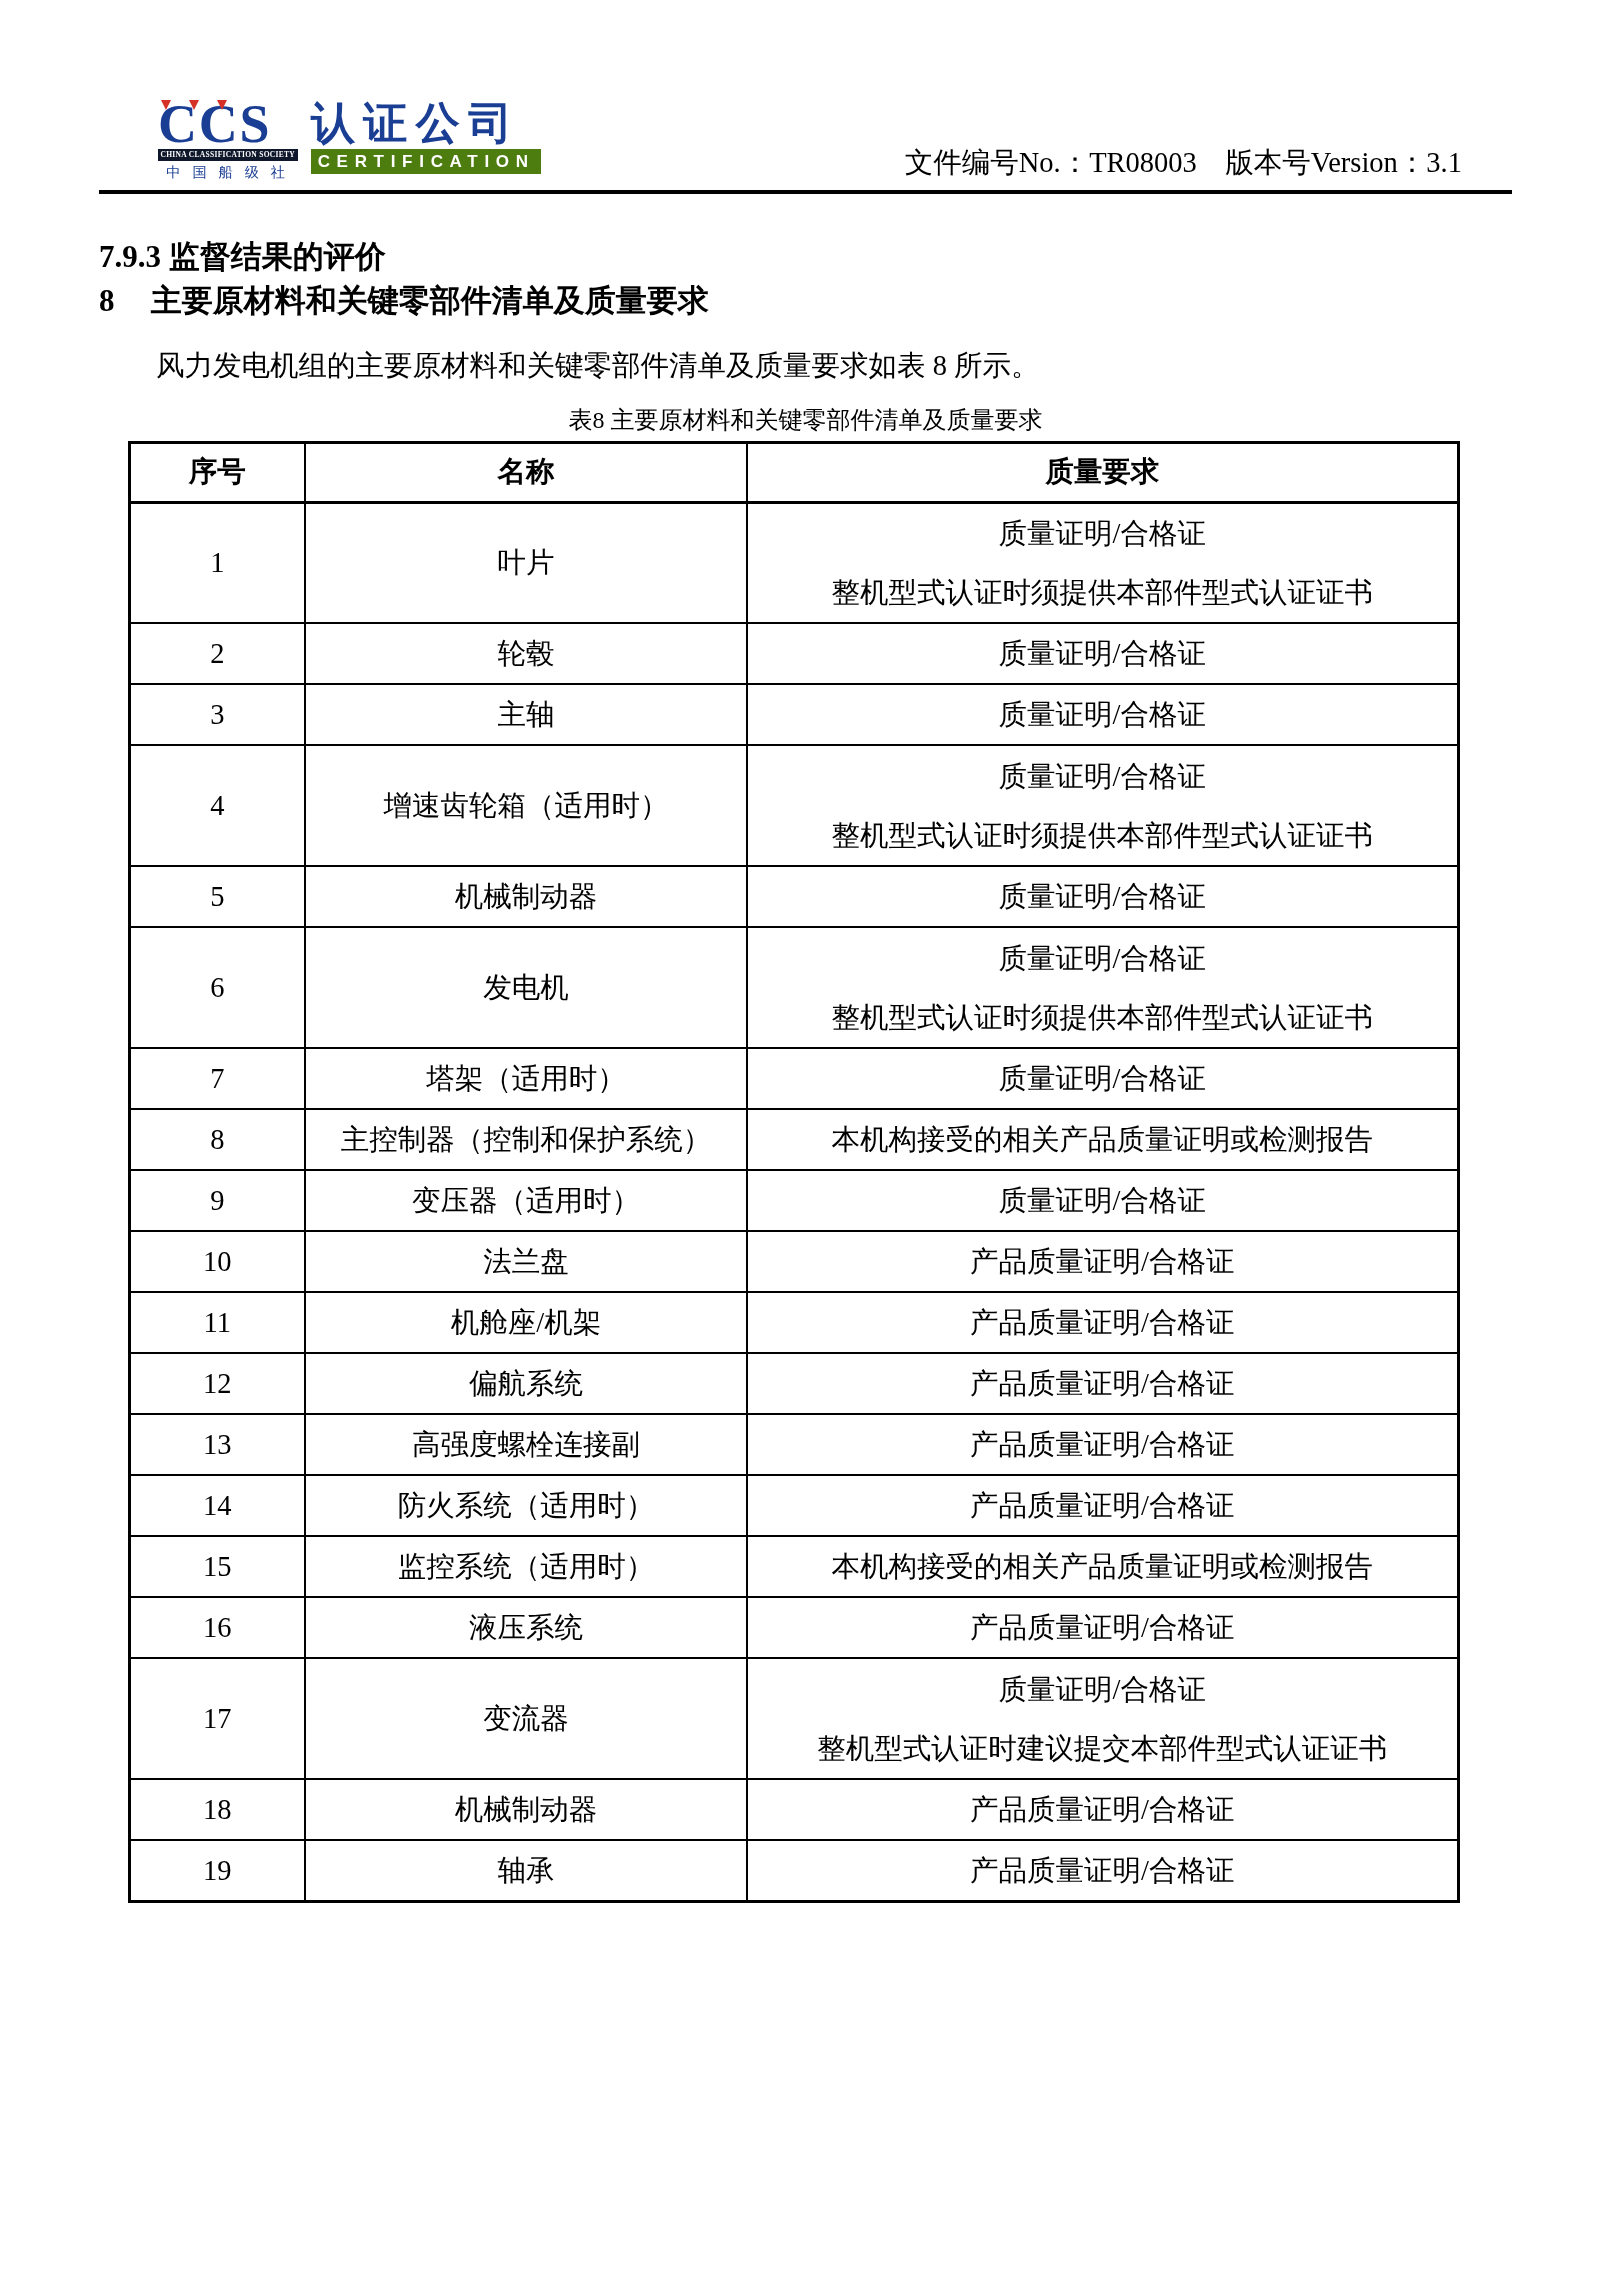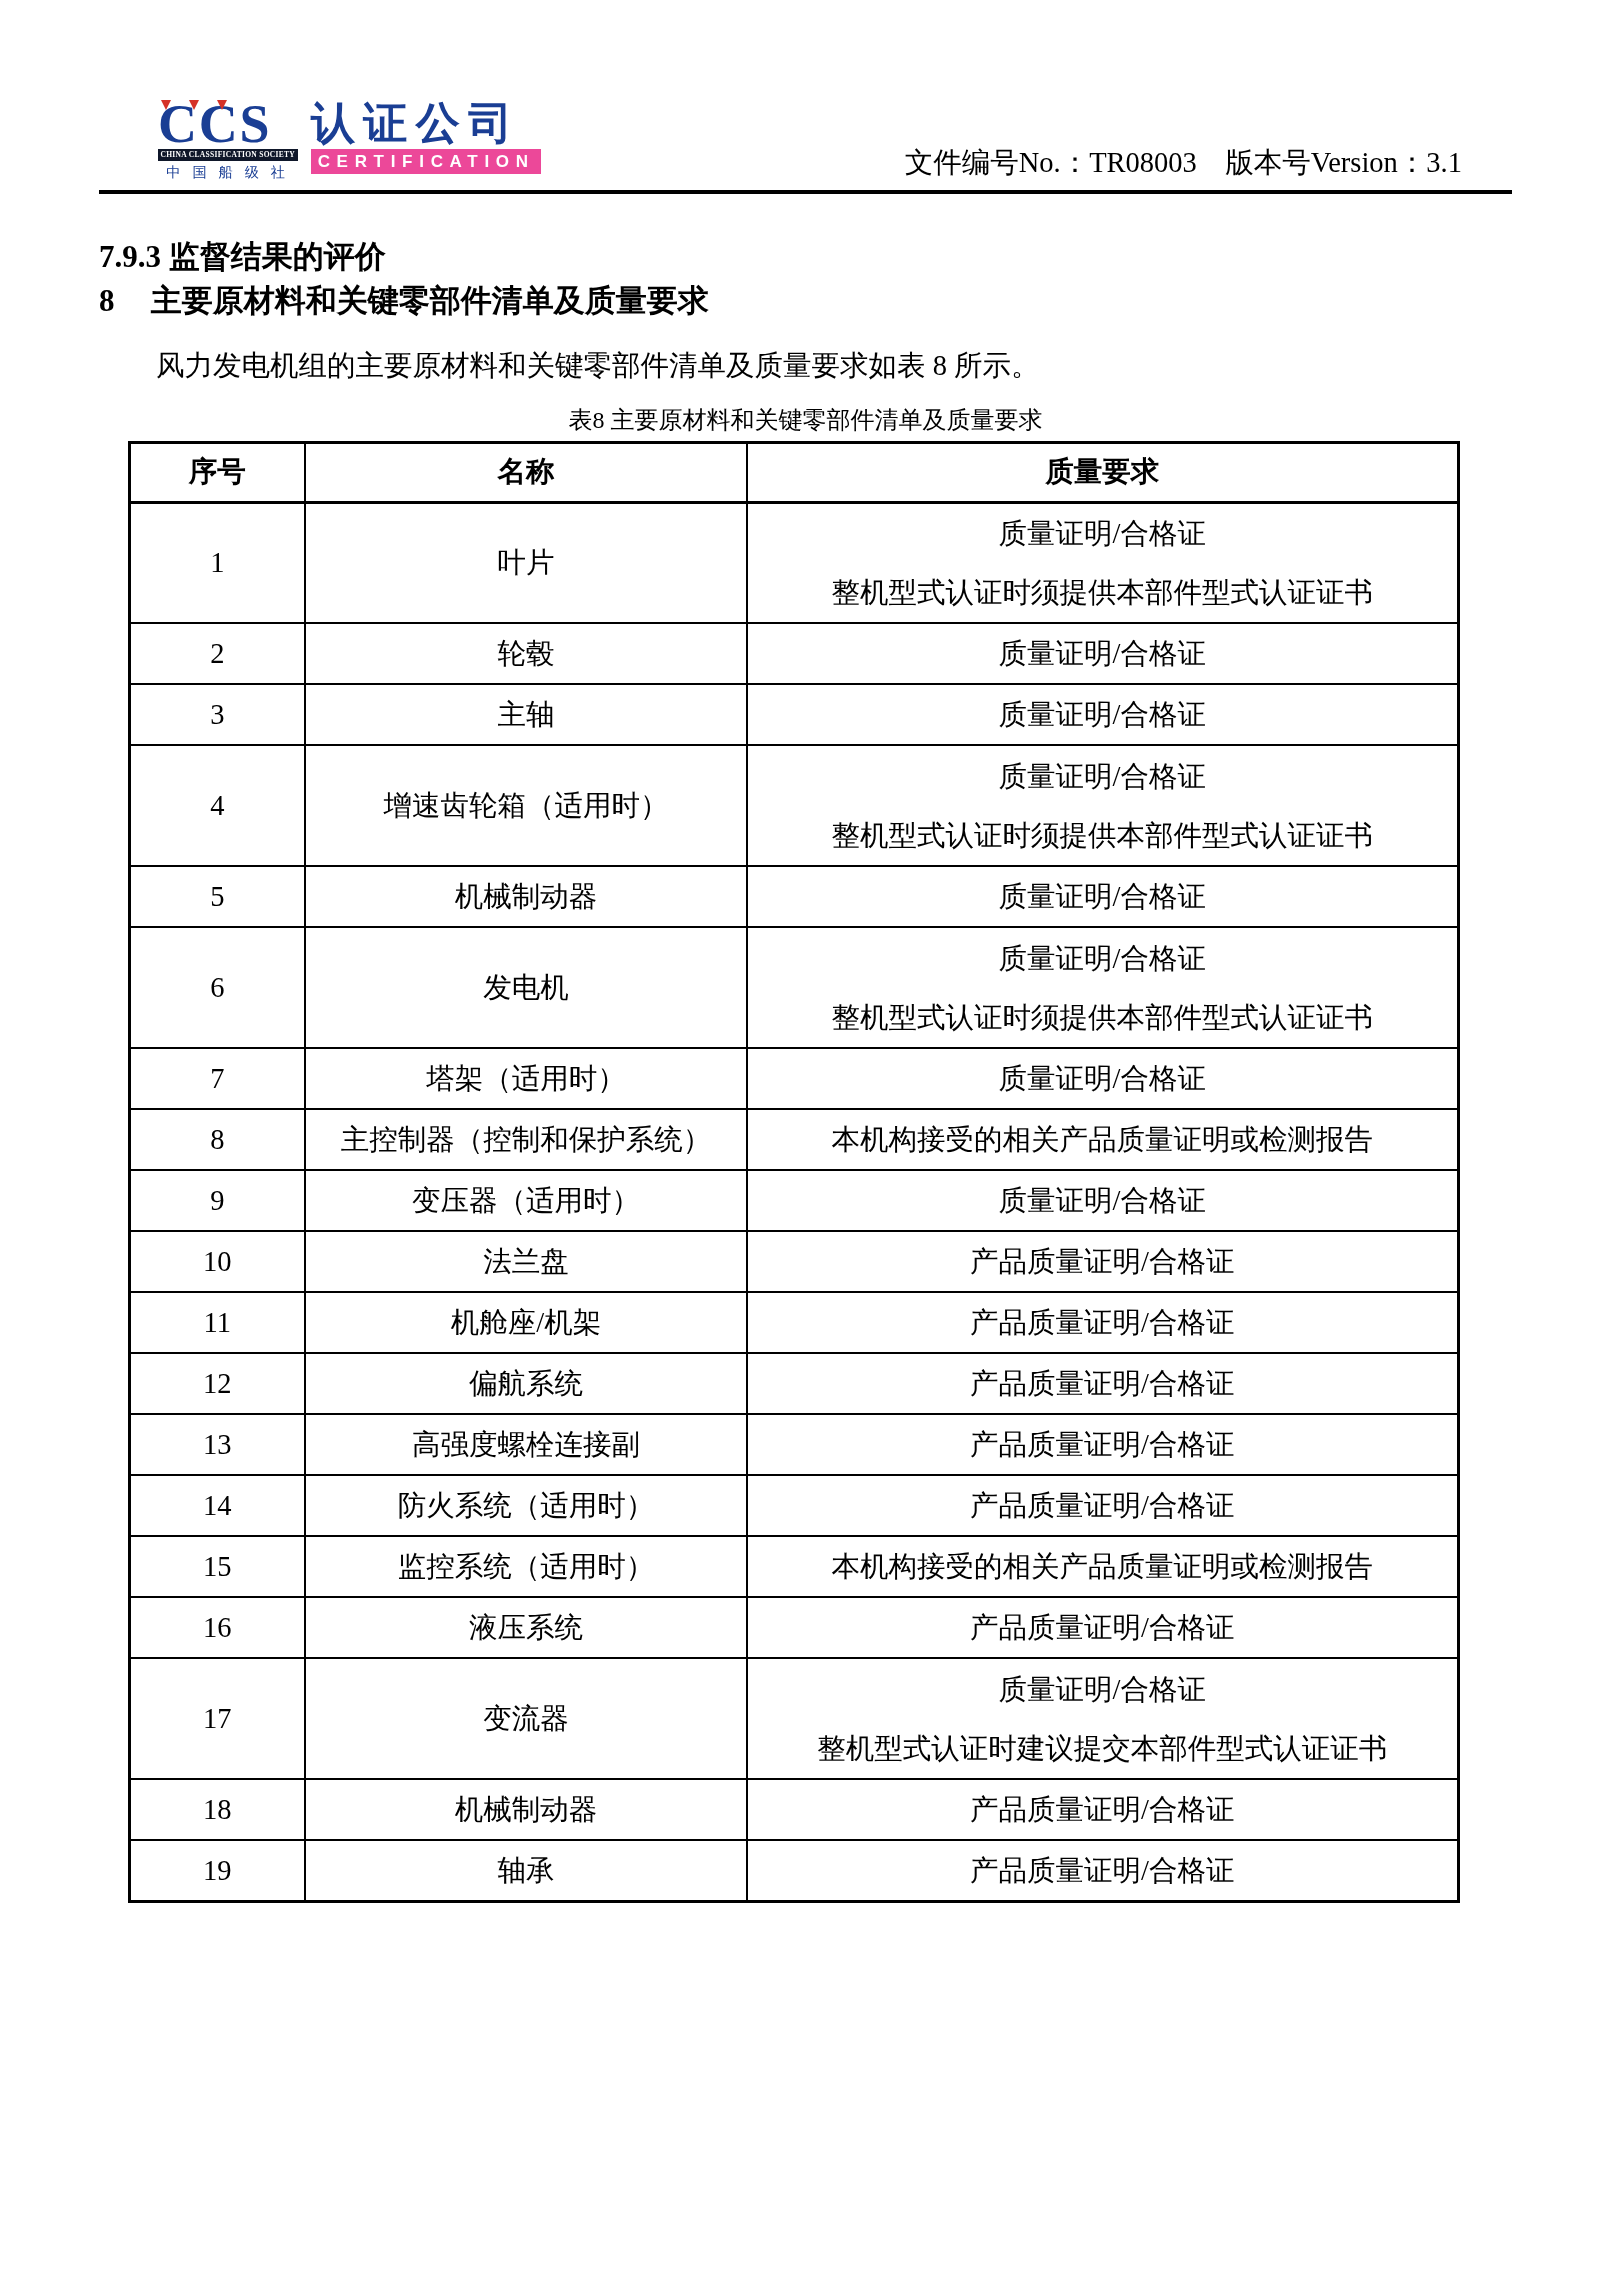--- a/index.html
+++ b/index.html
@@ -53,21 +53,21 @@
   .soc-cn {
     color:#1a3e94; font-weight:normal; font-size:14.2px;
     letter-spacing:4.2px; margin-top:1.7px; text-align:center; white-space:nowrap;
   }
   .logo-col2 { display:flex; flex-direction:column; }
   .cn-big {
     color:#1a3e94; font-weight:bold; font-size:44px; line-height:44px;
     letter-spacing:8.4px; white-space:nowrap;
   }
   .cert-bar {
-    background:#ec4899; color:#fff;
+    background:#4d7c0f; color:#fff;
     font-family:"Liberation Sans",sans-serif;
     font-weight:bold; font-size:17px; letter-spacing:6.7px;
     padding:2.5px 6.7px; margin-top:3.4px; white-space:nowrap;
   }
   .doc-number {
     font-size:28.5px; line-height:34px; white-space:nowrap;
     padding-right:50px; padding-bottom:1.7px;
   }
 
   

